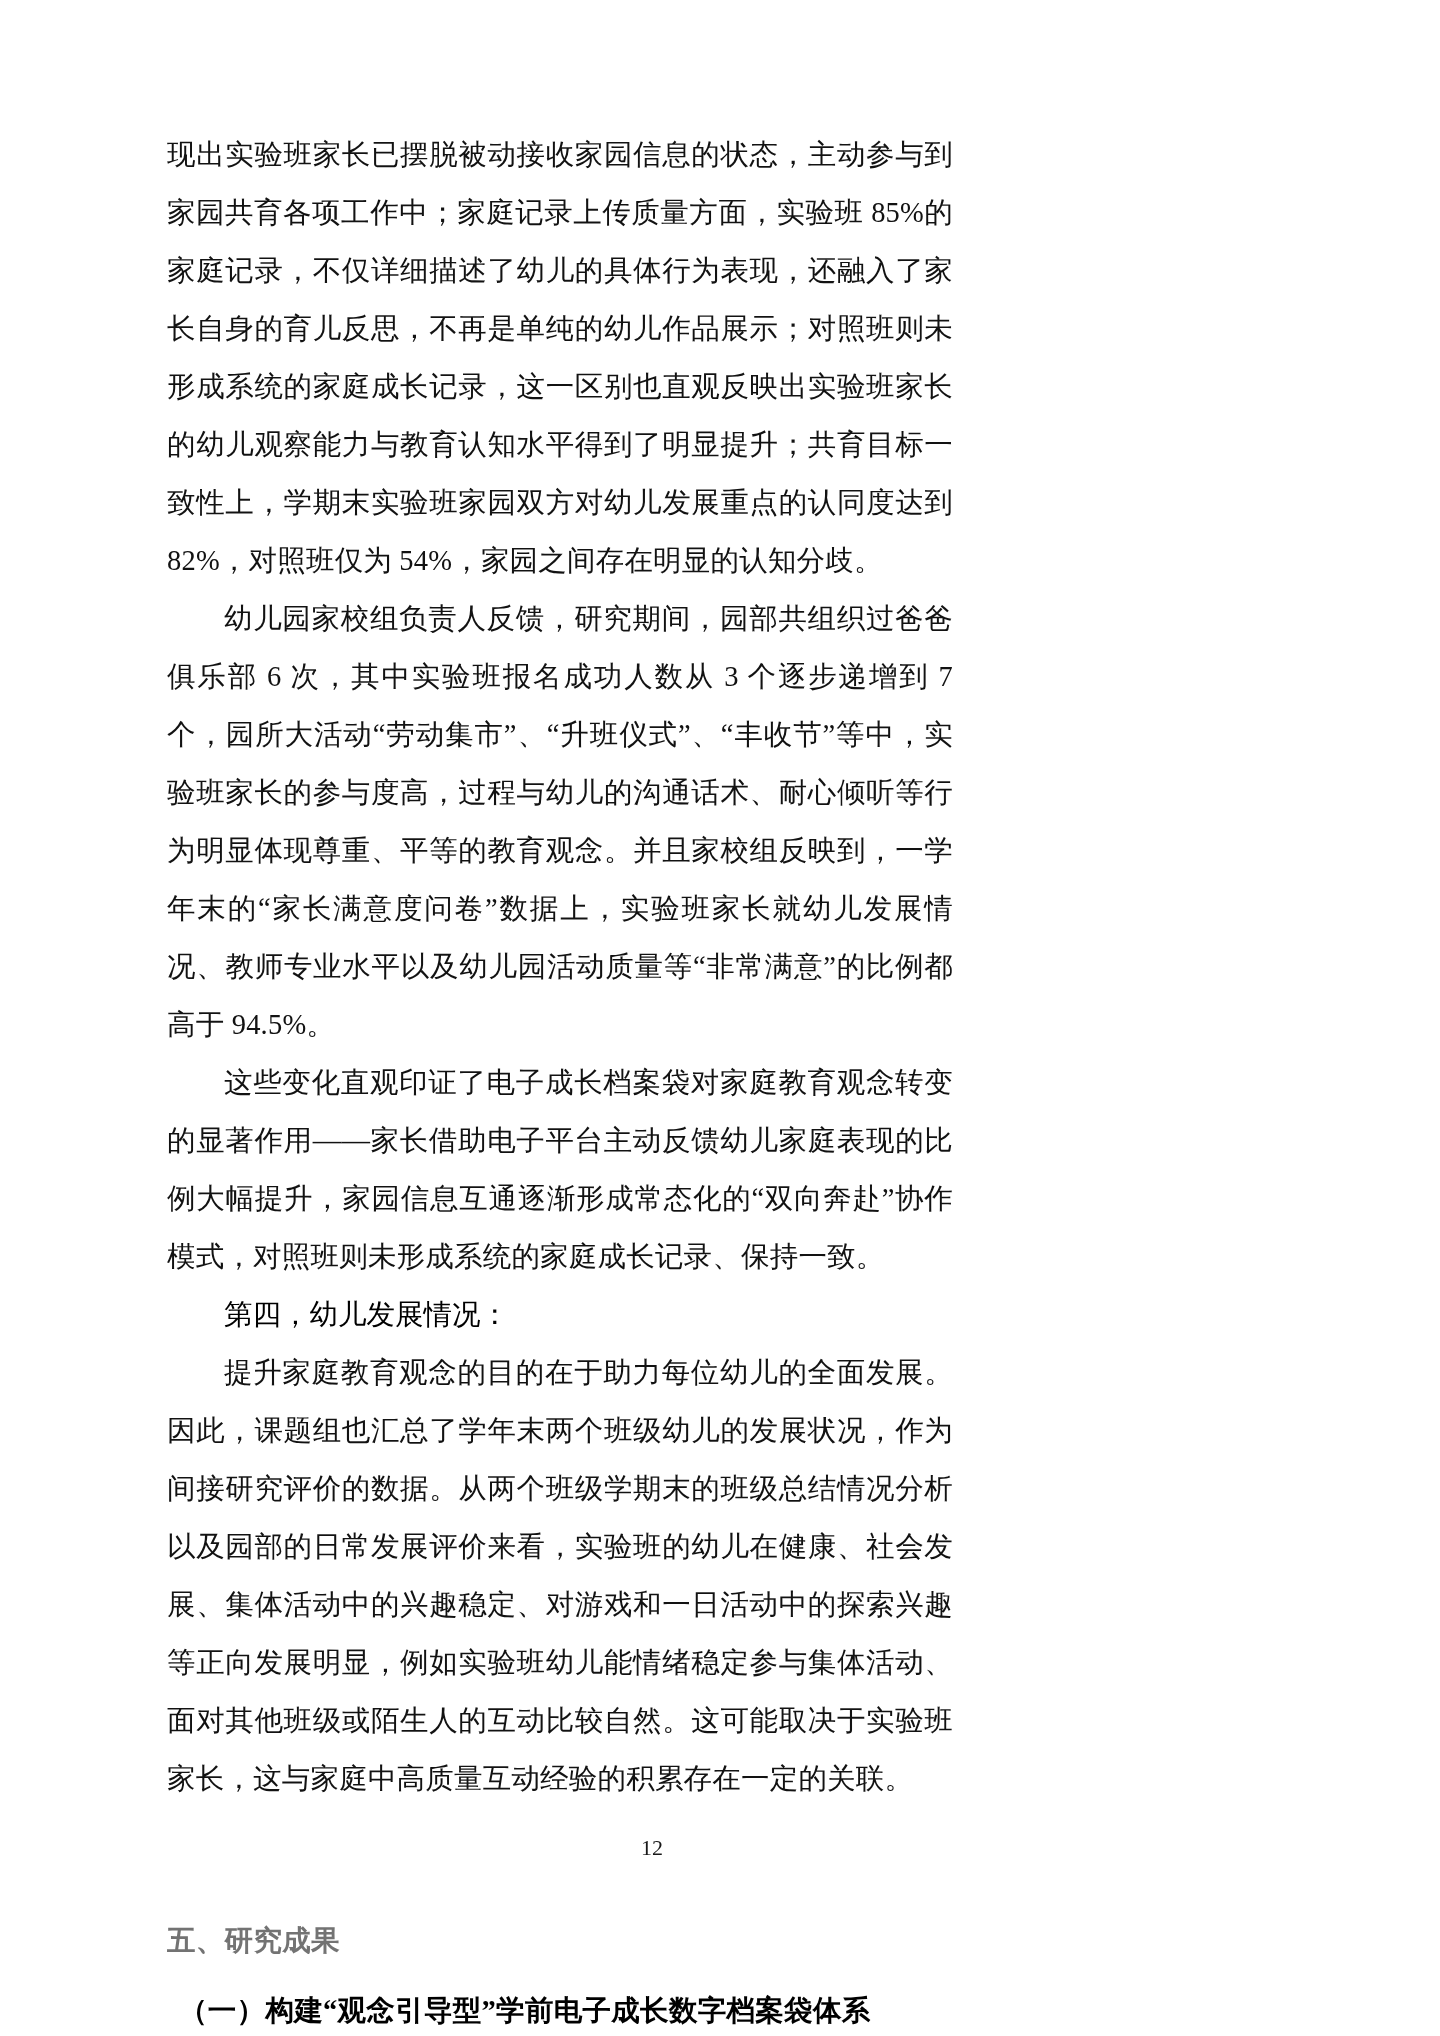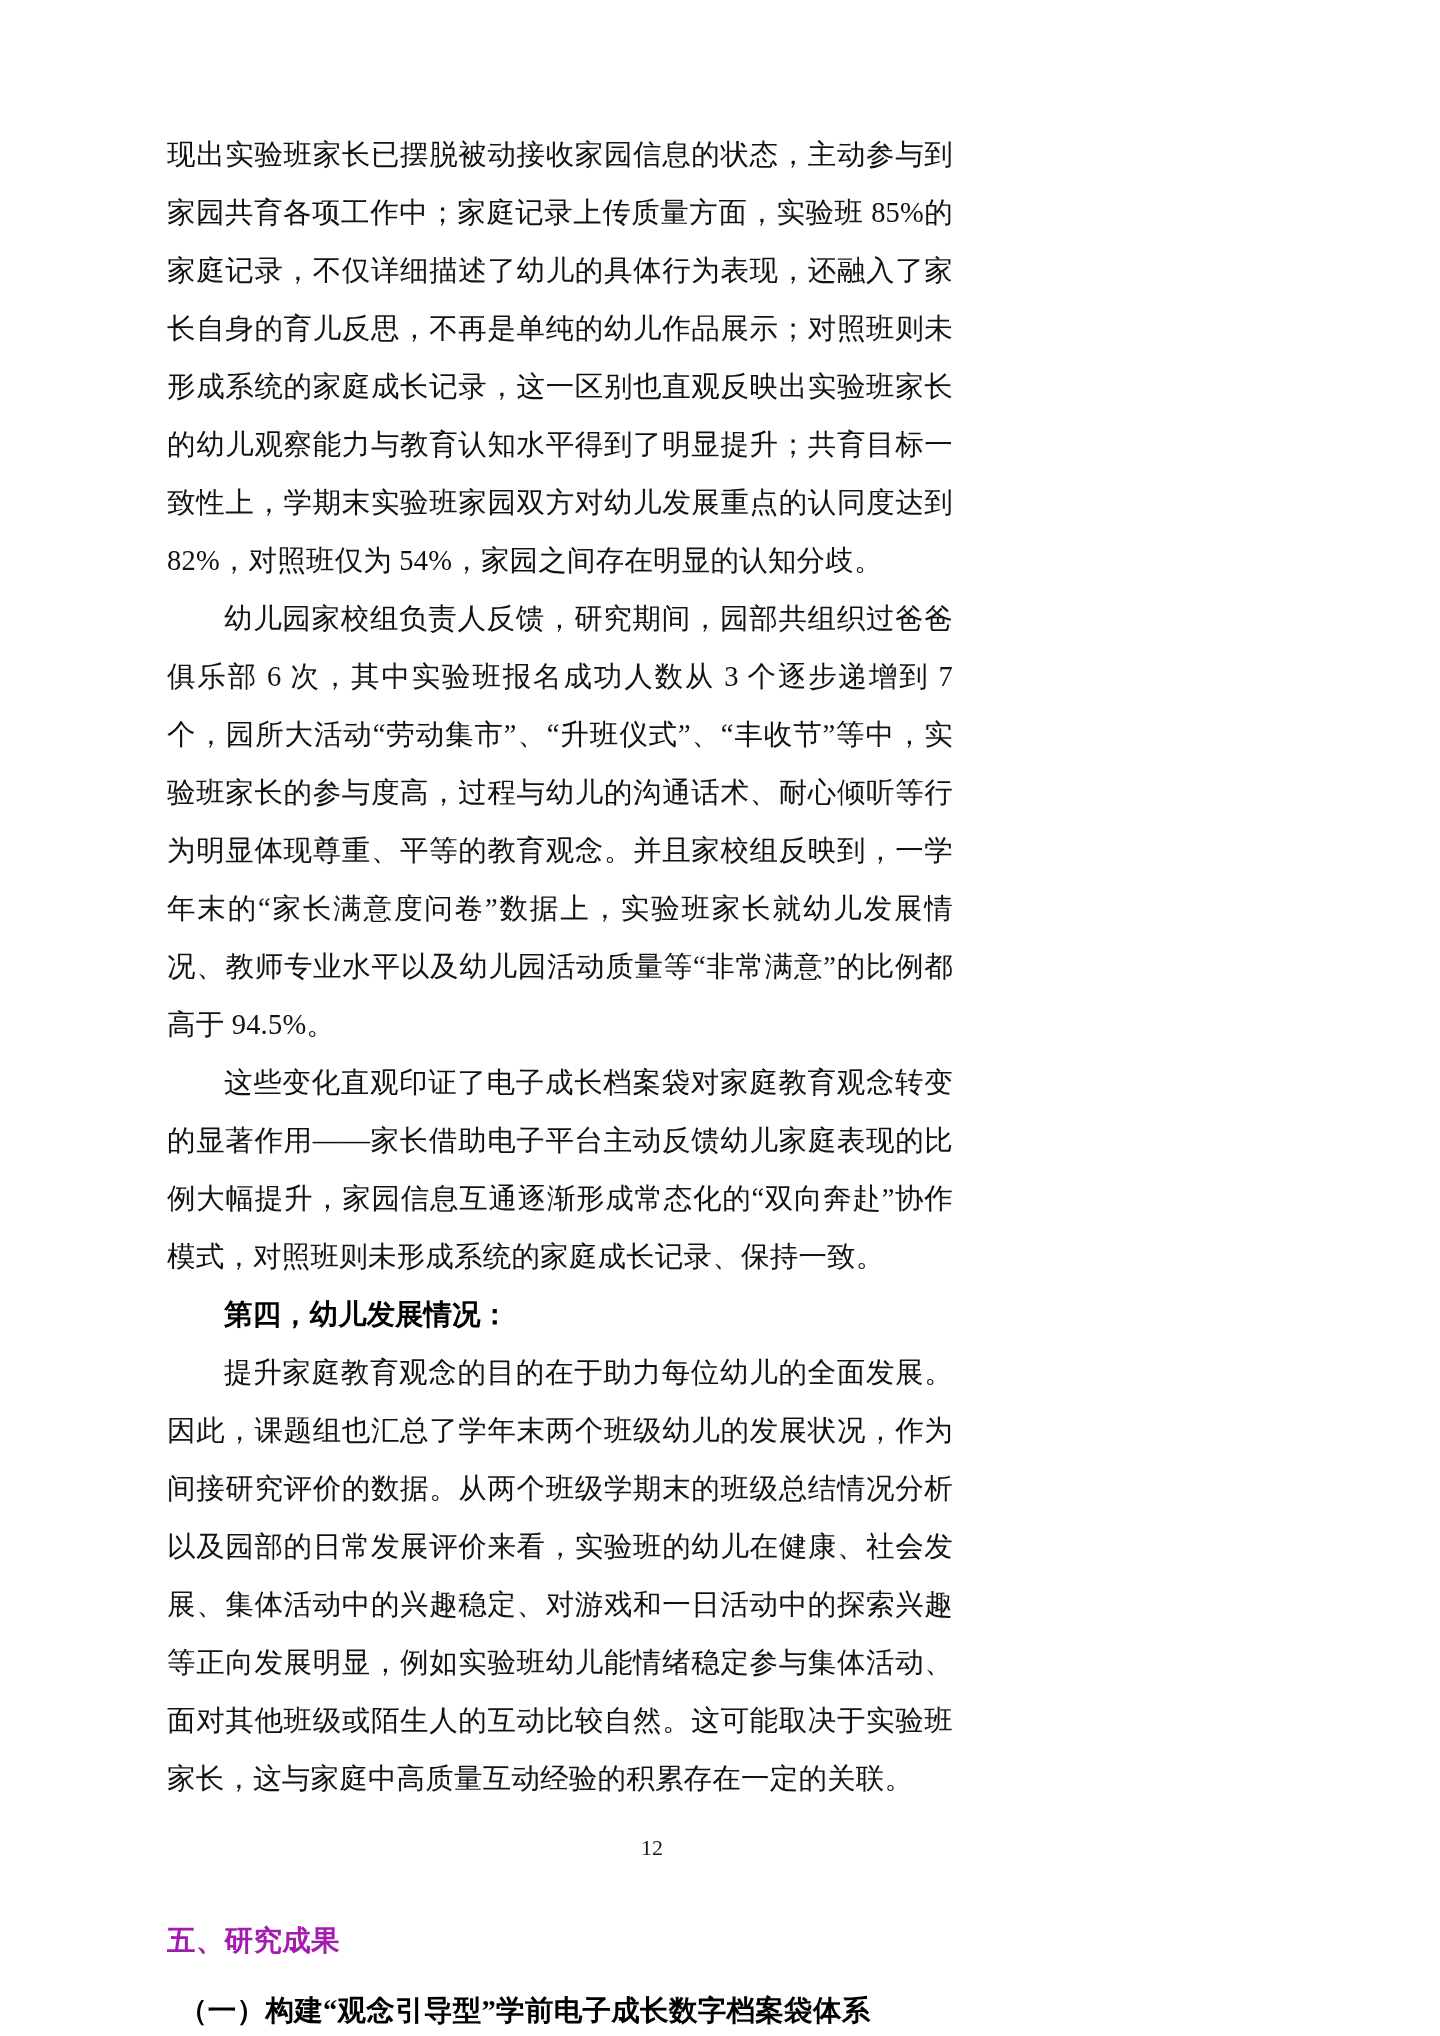--- a/index.html
+++ b/index.html
@@ -40,35 +40,35 @@
   }
   .para.indent {
     text-indent: 2em;
   }
   
   .heading-major {
     font-size: 28.5px;
     line-height: 58px;
     font-weight: bold;
     margin: 0;
-    color: #a21caf;
+    color: #737373;
     letter-spacing: 0.3px;
   }
   .heading-sub {
     font-size: 28.5px;
     line-height: 58px;
     font-weight: bold;
     margin: 12px;
     color: #000000;
     letter-spacing: 0.3px;
   }
   .heading-inline {
     font-size: 28.5px;
     line-height: 58px;
-    font-weight: bold;
+    font-weight: normal;
     margin: 0;
     text-indent: 2em;
     color: #000000;
   }
   .spacer-lg { height: 104px; }
 
   .page-number {
     position: absolute;
     left: 0;
     right: 0;

